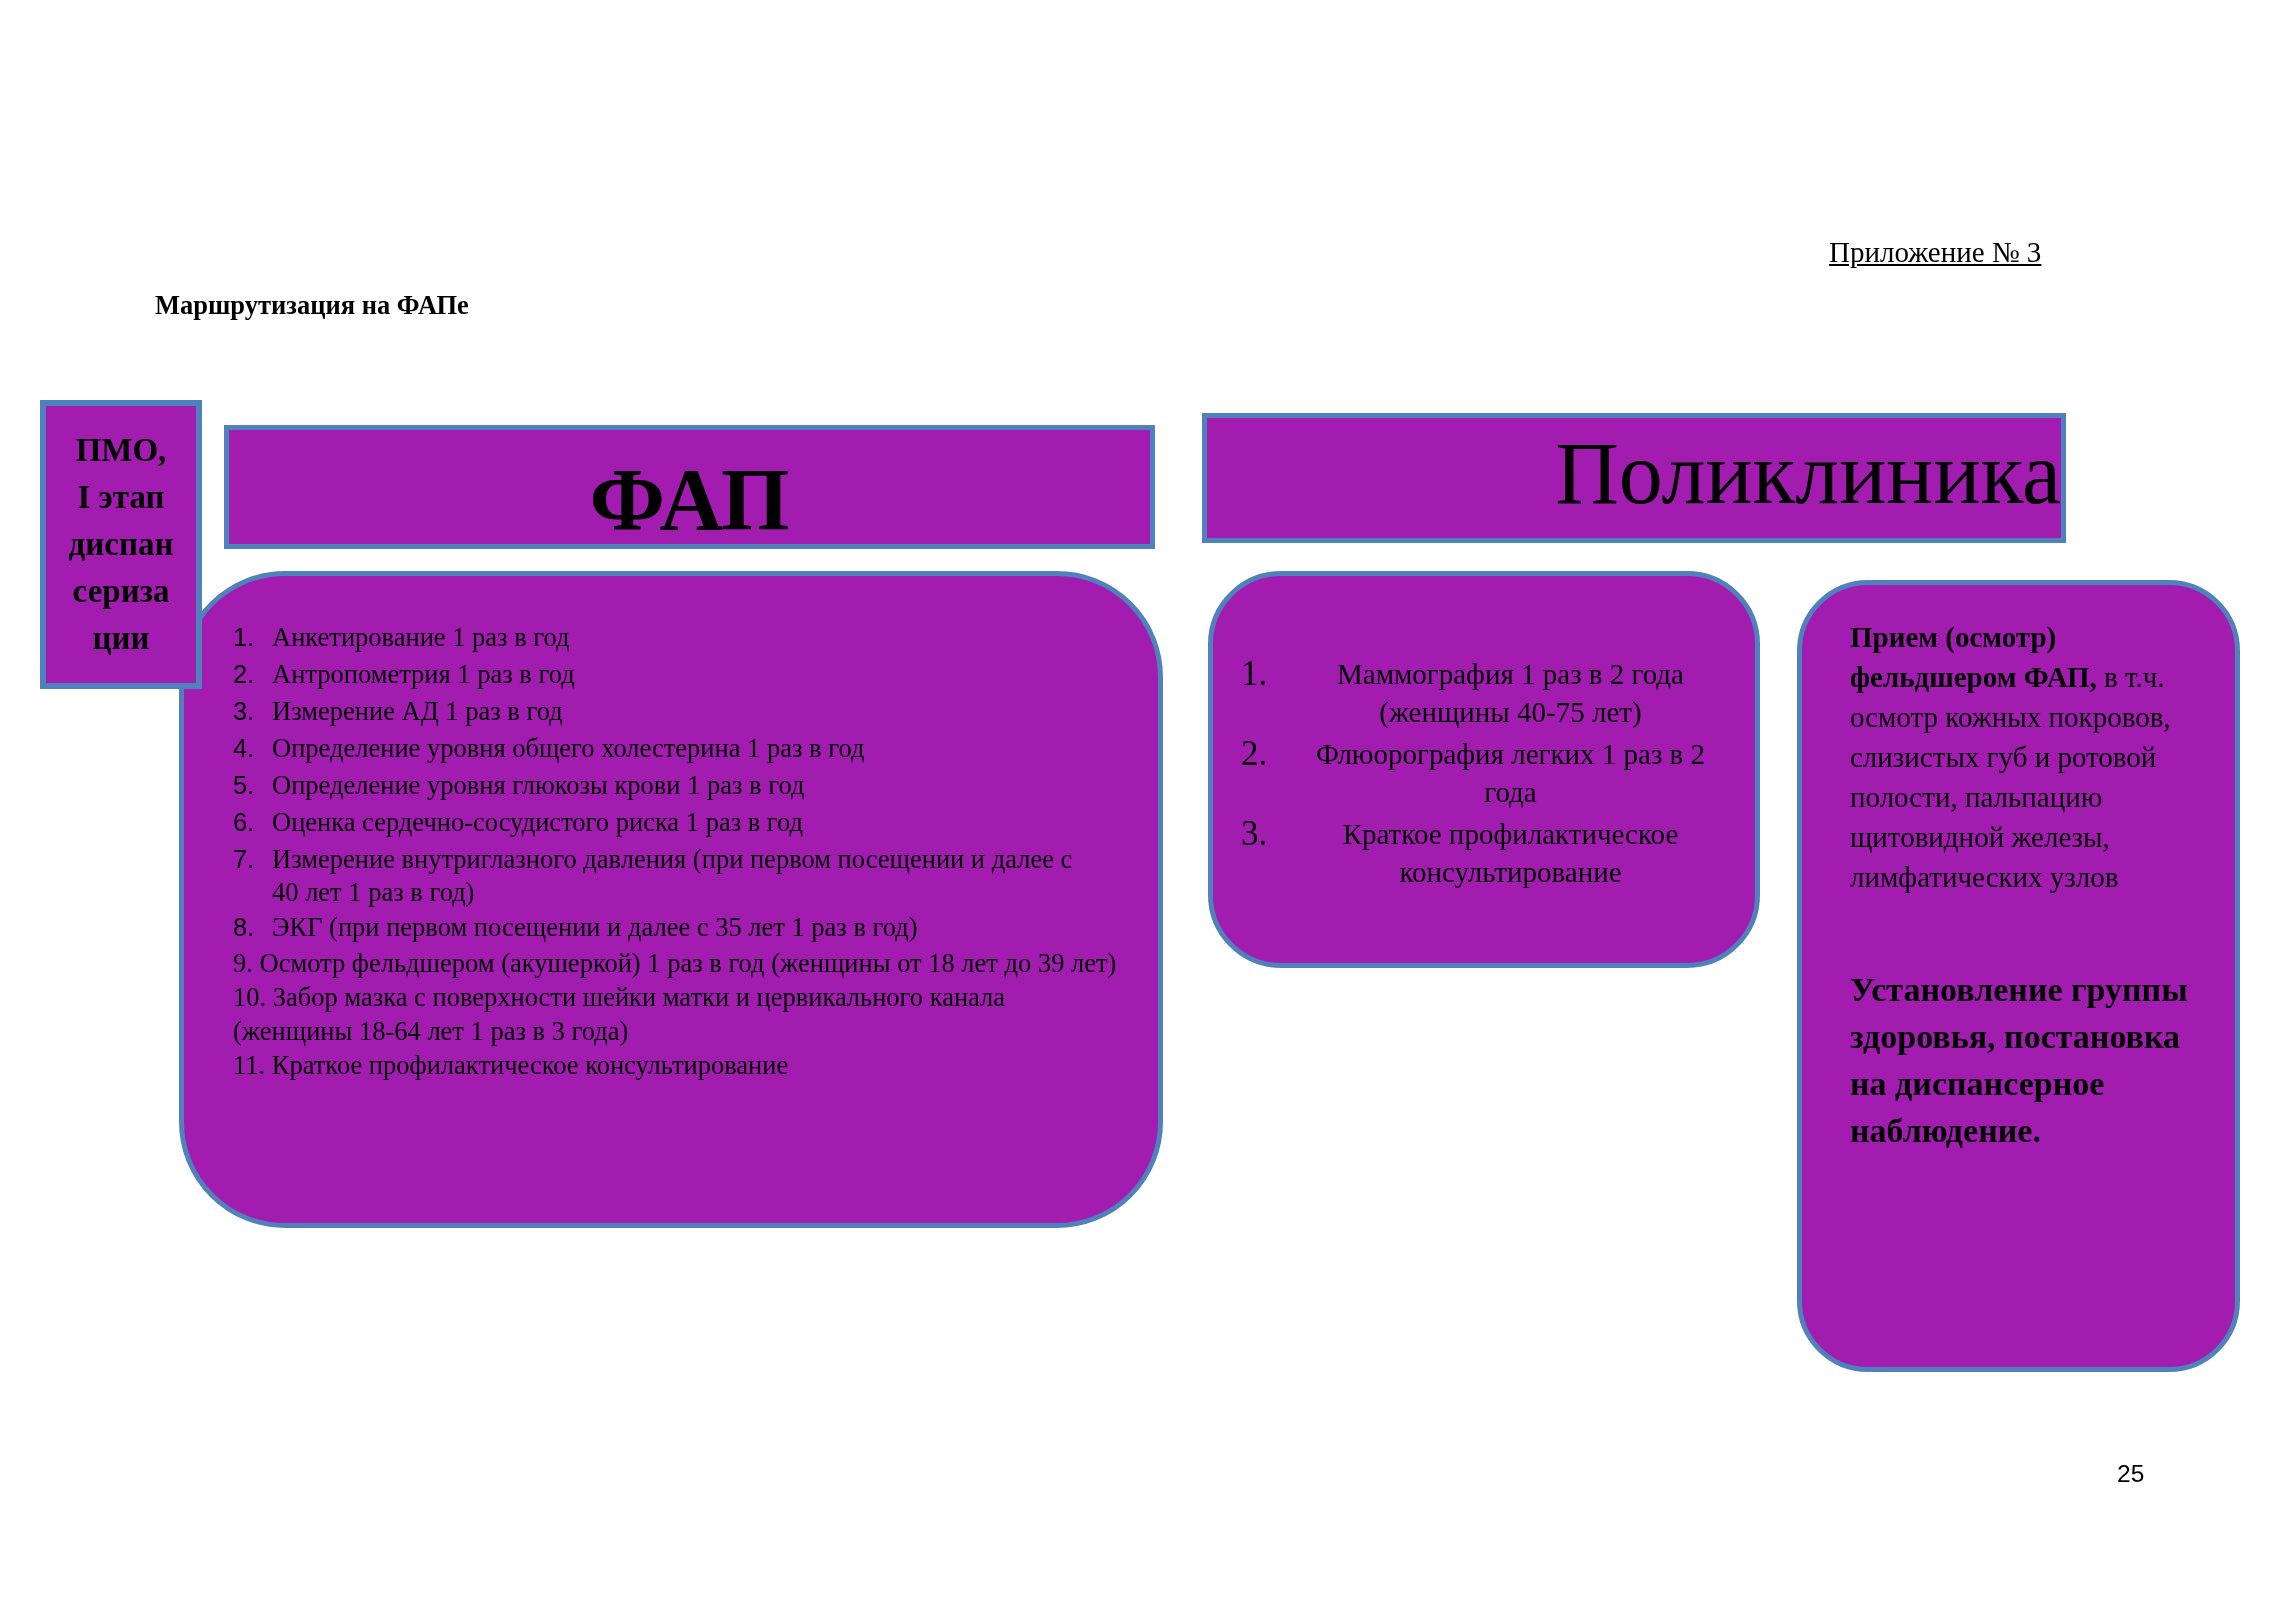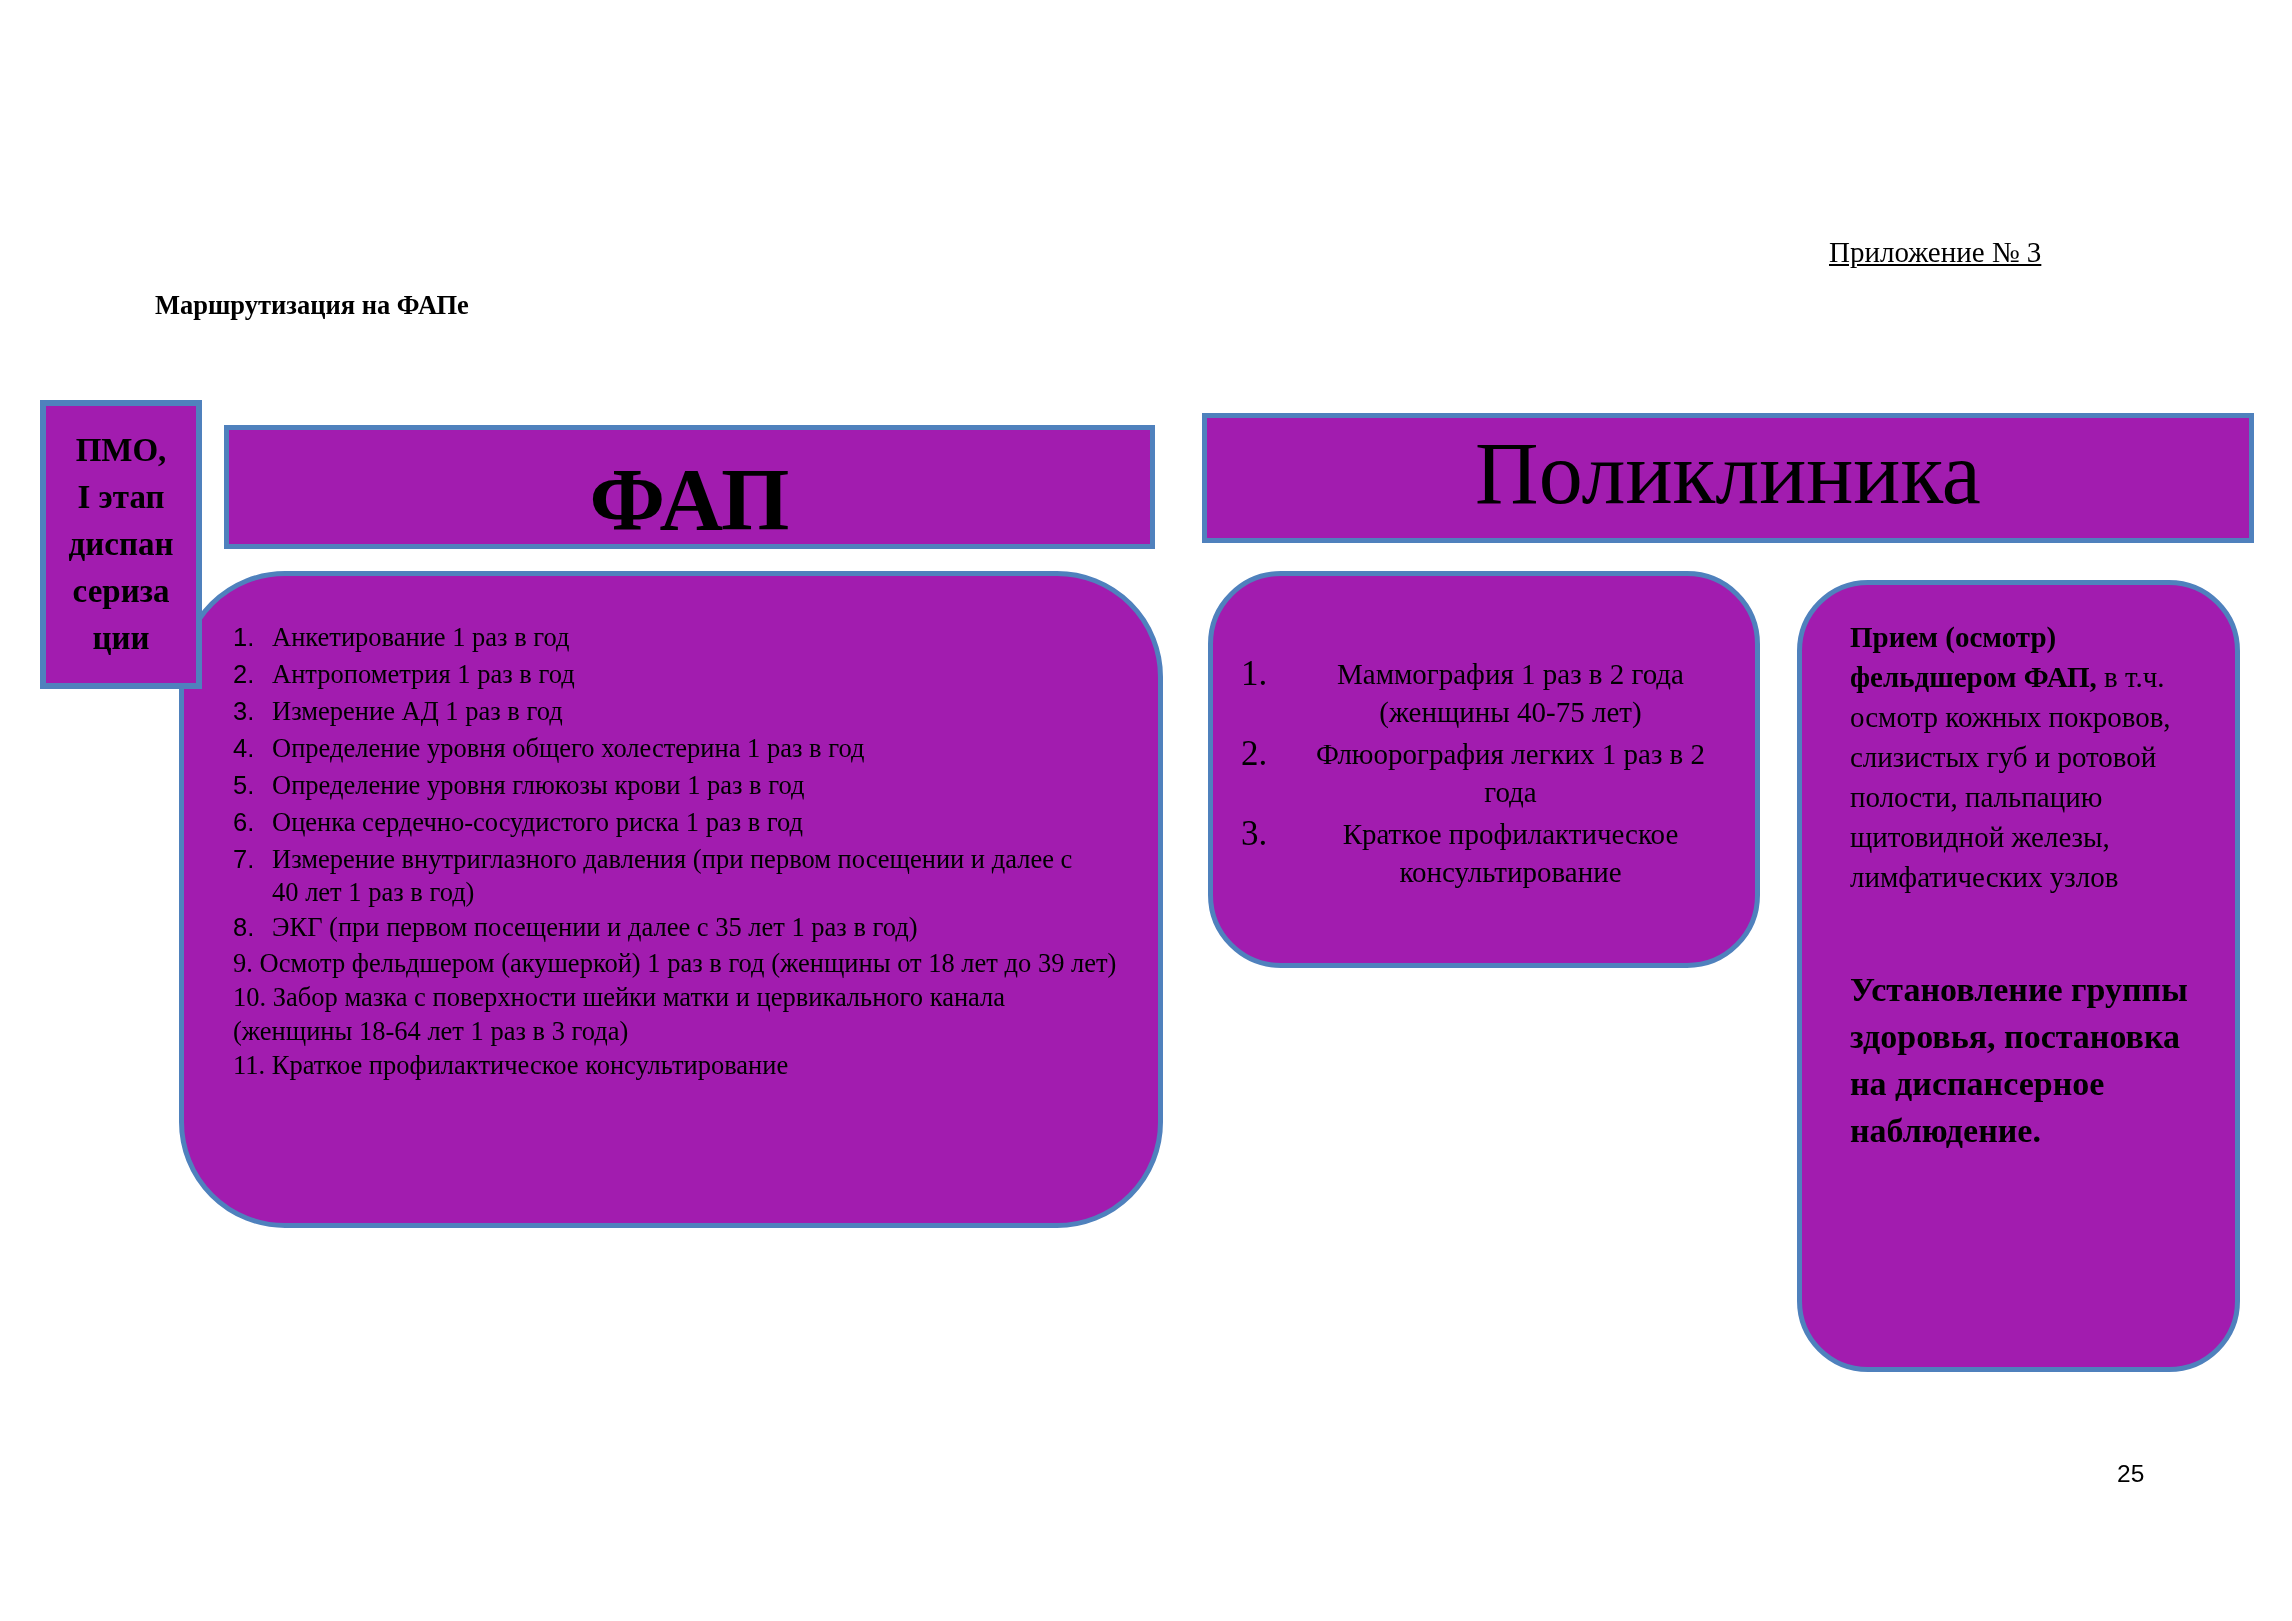--- a/index.html
+++ b/index.html
@@ -17,22 +17,22 @@
 
   #pmo-box { left: 40px; top: 400px; width: 162px; height: 289px; border-width: 6.9px;
              display: flex; align-items: center; justify-content: center; text-align: center; z-index: 3; }
   #pmo-text { font-weight: bold; font-size: 33px; line-height: 47px; width: 147px; }
   #pmo-text span { display: block; }
 
   #fap-header { left: 224px; top: 425px; width: 931px; height: 124px; z-index: 2;
                 display: flex; align-items: flex-end; justify-content: center; }
   #fap-title { font-weight: bold; font-size: 88px; line-height: 88px; margin-top: 9.8px; }
 
-  #poly-header { left: 1202px; top: 413px; width: 1052px; height: 130px; z-index: 2;
-                 display: flex; align-items: center; justify-content: center; }
+  #poly-header { left: 1202px; top: 413px; width: 864px; height: 130px; z-index: 2;
+                 display: flex; align-items: center; justify-content: flex-end; }
   #poly-title { font-size: 88px; line-height: 88px; margin-top: -7.8px; }
 
   
   #fap-list { left: 233px; top: 619px; width: 902px; z-index: 4; font-size: 26.5px; }
   .fap-item { display: flex; line-height: 37px; }
   .fap-item .num { font-family: "Liberation Sans", "DejaVu Sans", sans-serif; width: 39px; flex: none; font-size: 25.5px; }
   .fap-item .txt { flex: 1; line-height: 33px; padding-top: 2px; }
   .fap-item.plain { display: block; line-height: 34px; }
 
   

